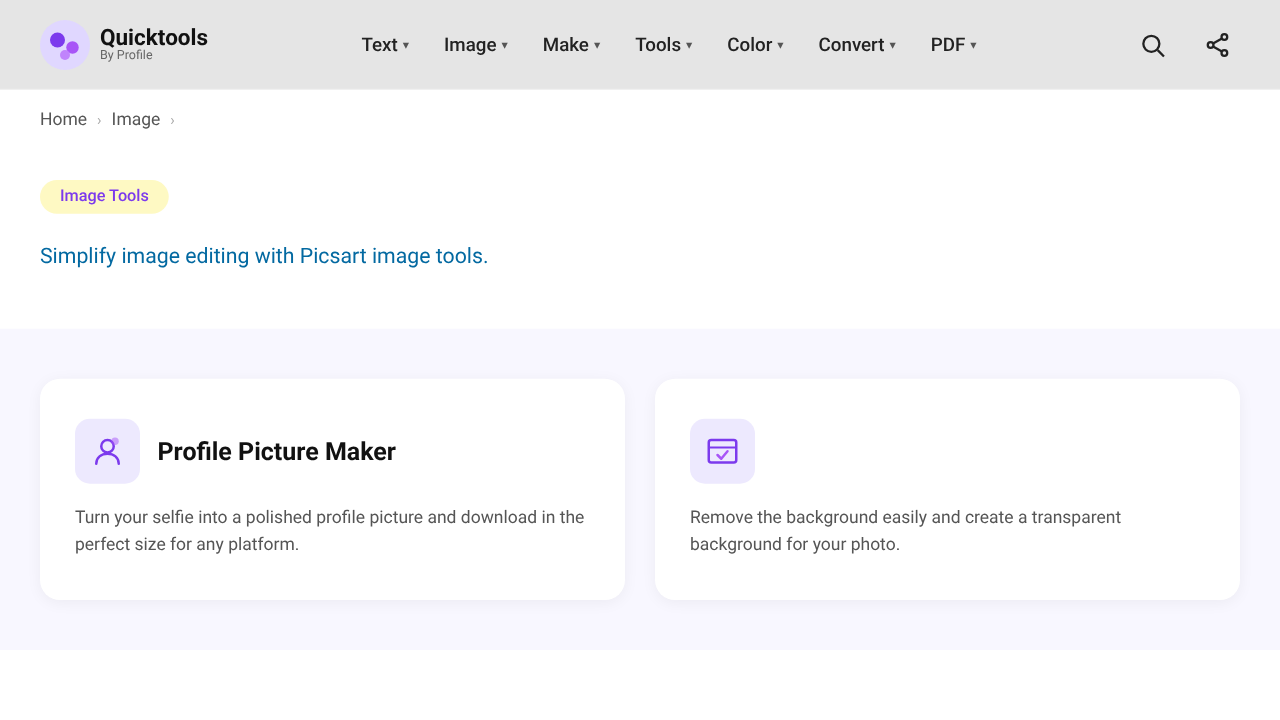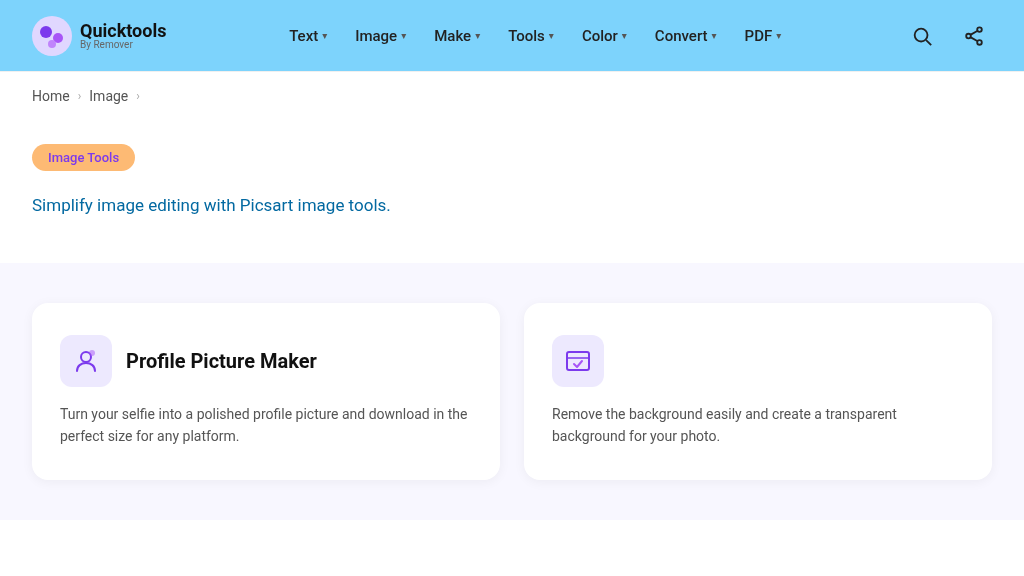--- a/index.html
+++ b/index.html
@@ -6,21 +6,21 @@
     body { font-family: -apple-system, BlinkMacSystemFont, 'Segoe UI', Roboto, sans-serif; background: #fff; color: #111; }
 
     
     header {
       display: flex;
       align-items: center;
       justify-content: space-between;
       padding: 0 32px;
       height: 72px;
       border-bottom: 1px solid #f0f0f0;
-      background: #7dd3fc;
+      background: #e5e5e5;
     }
     .logo-area {
       display: flex;
       align-items: center;
       gap: 8px;
       cursor: pointer;
     }
     .logo-icon {
       width: 40px;
       height: 40px;
@@ -89,21 +89,21 @@
     .breadcrumb a { color: #555; text-decoration: none; cursor: pointer; }
     .breadcrumb .sep { color: #aaa; font-size: 12px; }
     .breadcrumb .current { color: #555; }
 
     
     .hero {
       padding: 24px 32px 48px;
     }
     .badge {
       display: inline-block;
-      background: #fdba74;
+      background: #fef9c3;
       color: #7c3aed;
       padding: 6px 16px;
       border-radius: 20px;
       font-size: 13px;
       font-weight: 500;
       margin-bottom: 24px;
     }
     .hero-title {
       font-size: 58px;
       font-weight: 800;
@@ -173,21 +173,21 @@
   <div class="logo-area">
 
     <svg class="logo-icon" viewBox="0 0 40 40" xmlns="http://www.w3.org/2000/svg">
       <circle cx="20" cy="20" r="20" fill="#e0d7ff"></circle>
       <circle cx="14" cy="16" r="6" fill="#7c3aed"></circle>
       <circle cx="26" cy="22" r="5" fill="#a855f7"></circle>
       <circle cx="20" cy="28" r="4" fill="#c084fc"></circle>
     </svg>
     <div class="logo-text">
       <span class="brand">Quicktools</span>
-      <span class="sub">By Remover</span>
+      <span class="sub">By Profile</span>
     </div>
   </div>
 
   <nav>
 
   <div class="nav-item">
         <span>Text</span>
         <span class="chevron">▾</span>
       </div>
       <div class="nav-item">

